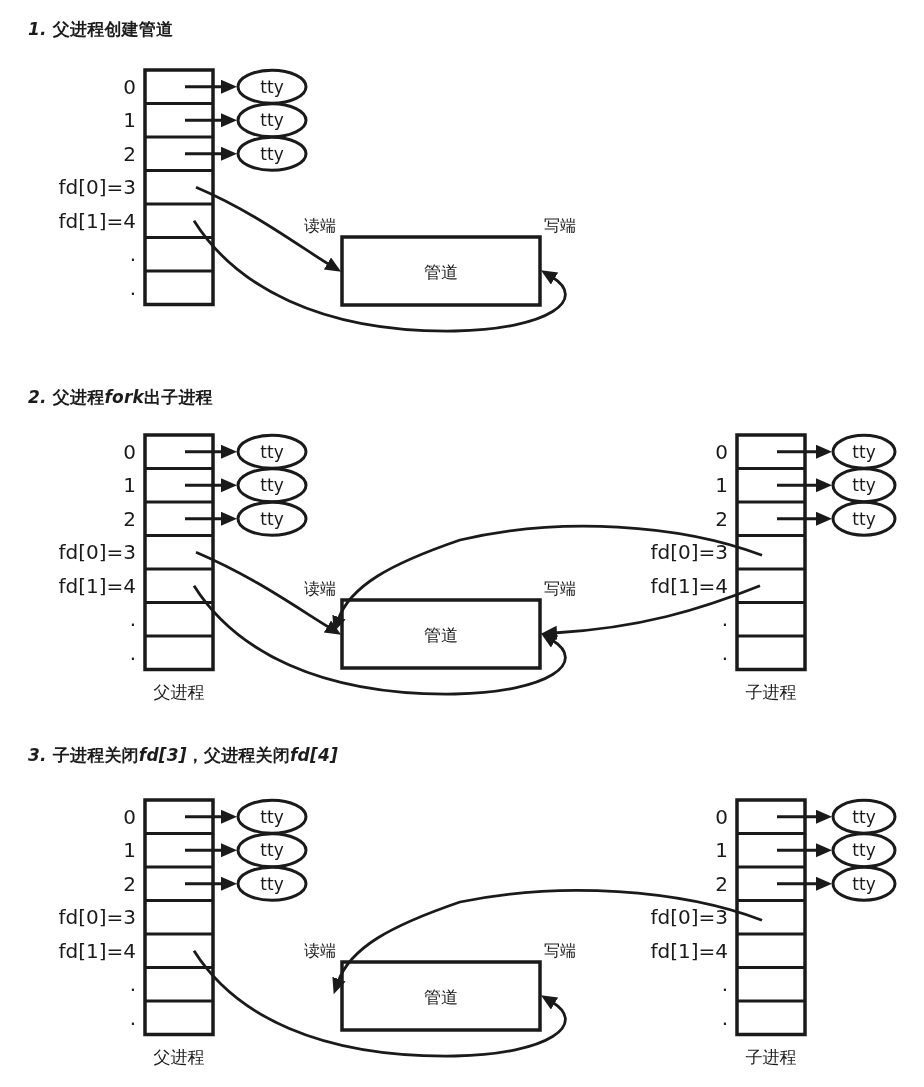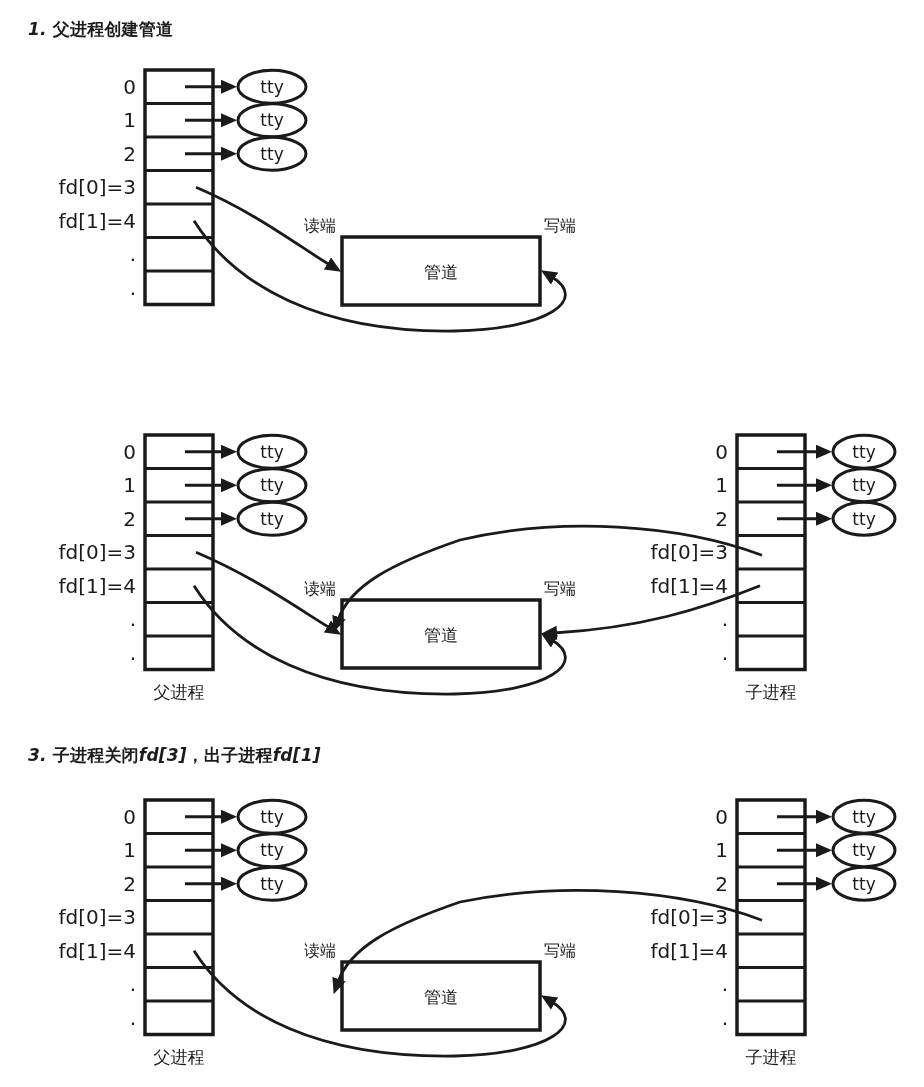--- a/index.html
+++ b/index.html
@@ -18,21 +18,22 @@
   }
   .heading i{font-weight:600;}
   svg{position:absolute;left:0;top:0;}
   svg text{font-family:"DejaVu Sans",sans-serif;fill:#1a1a1a;}
 </style>
 </head>
 <body>
 
 <div class="canvas">
   <div class="heading" style="top:18px"><i>1. </i><span>父进程创建管道</span></div>
-  <div class="heading" style="top:744px"><i>3. </i><span>子进程关闭</span><i>fd[3]</i><span>，出子进程</span><i>fd[1]</i></div>
+  <div class="heading" style="top:386px"><i>2. </i><span>父进程</span><i>fork</i><span>出子进程</span></div>
+  <div class="heading" style="top:744px"><i>3. </i><span>子进程关闭</span><i>fd[3]</i><span>，父进程关闭</span><i>fd[4]</i></div>
   <svg id="diagram" width="924" height="1087" viewBox="0 0 924 1087">
       <defs>
         <marker id="ah" markerUnits="userSpaceOnUse" markerWidth="18" markerHeight="16" refX="3" refY="7" orient="auto">
           <path d="M0,0 L16,7 L0,14 z" fill="#1a1a1a"></path>
         </marker>
       </defs>
       <g>
         <g>
           <rect x="145" y="70" width="68" height="234.5" fill="#fff" stroke="#1a1a1a" stroke-width="3.5"></rect>
           <line x1="145" y1="103.5" x2="213" y2="103.5" stroke="#1a1a1a" stroke-width="3"></line>

